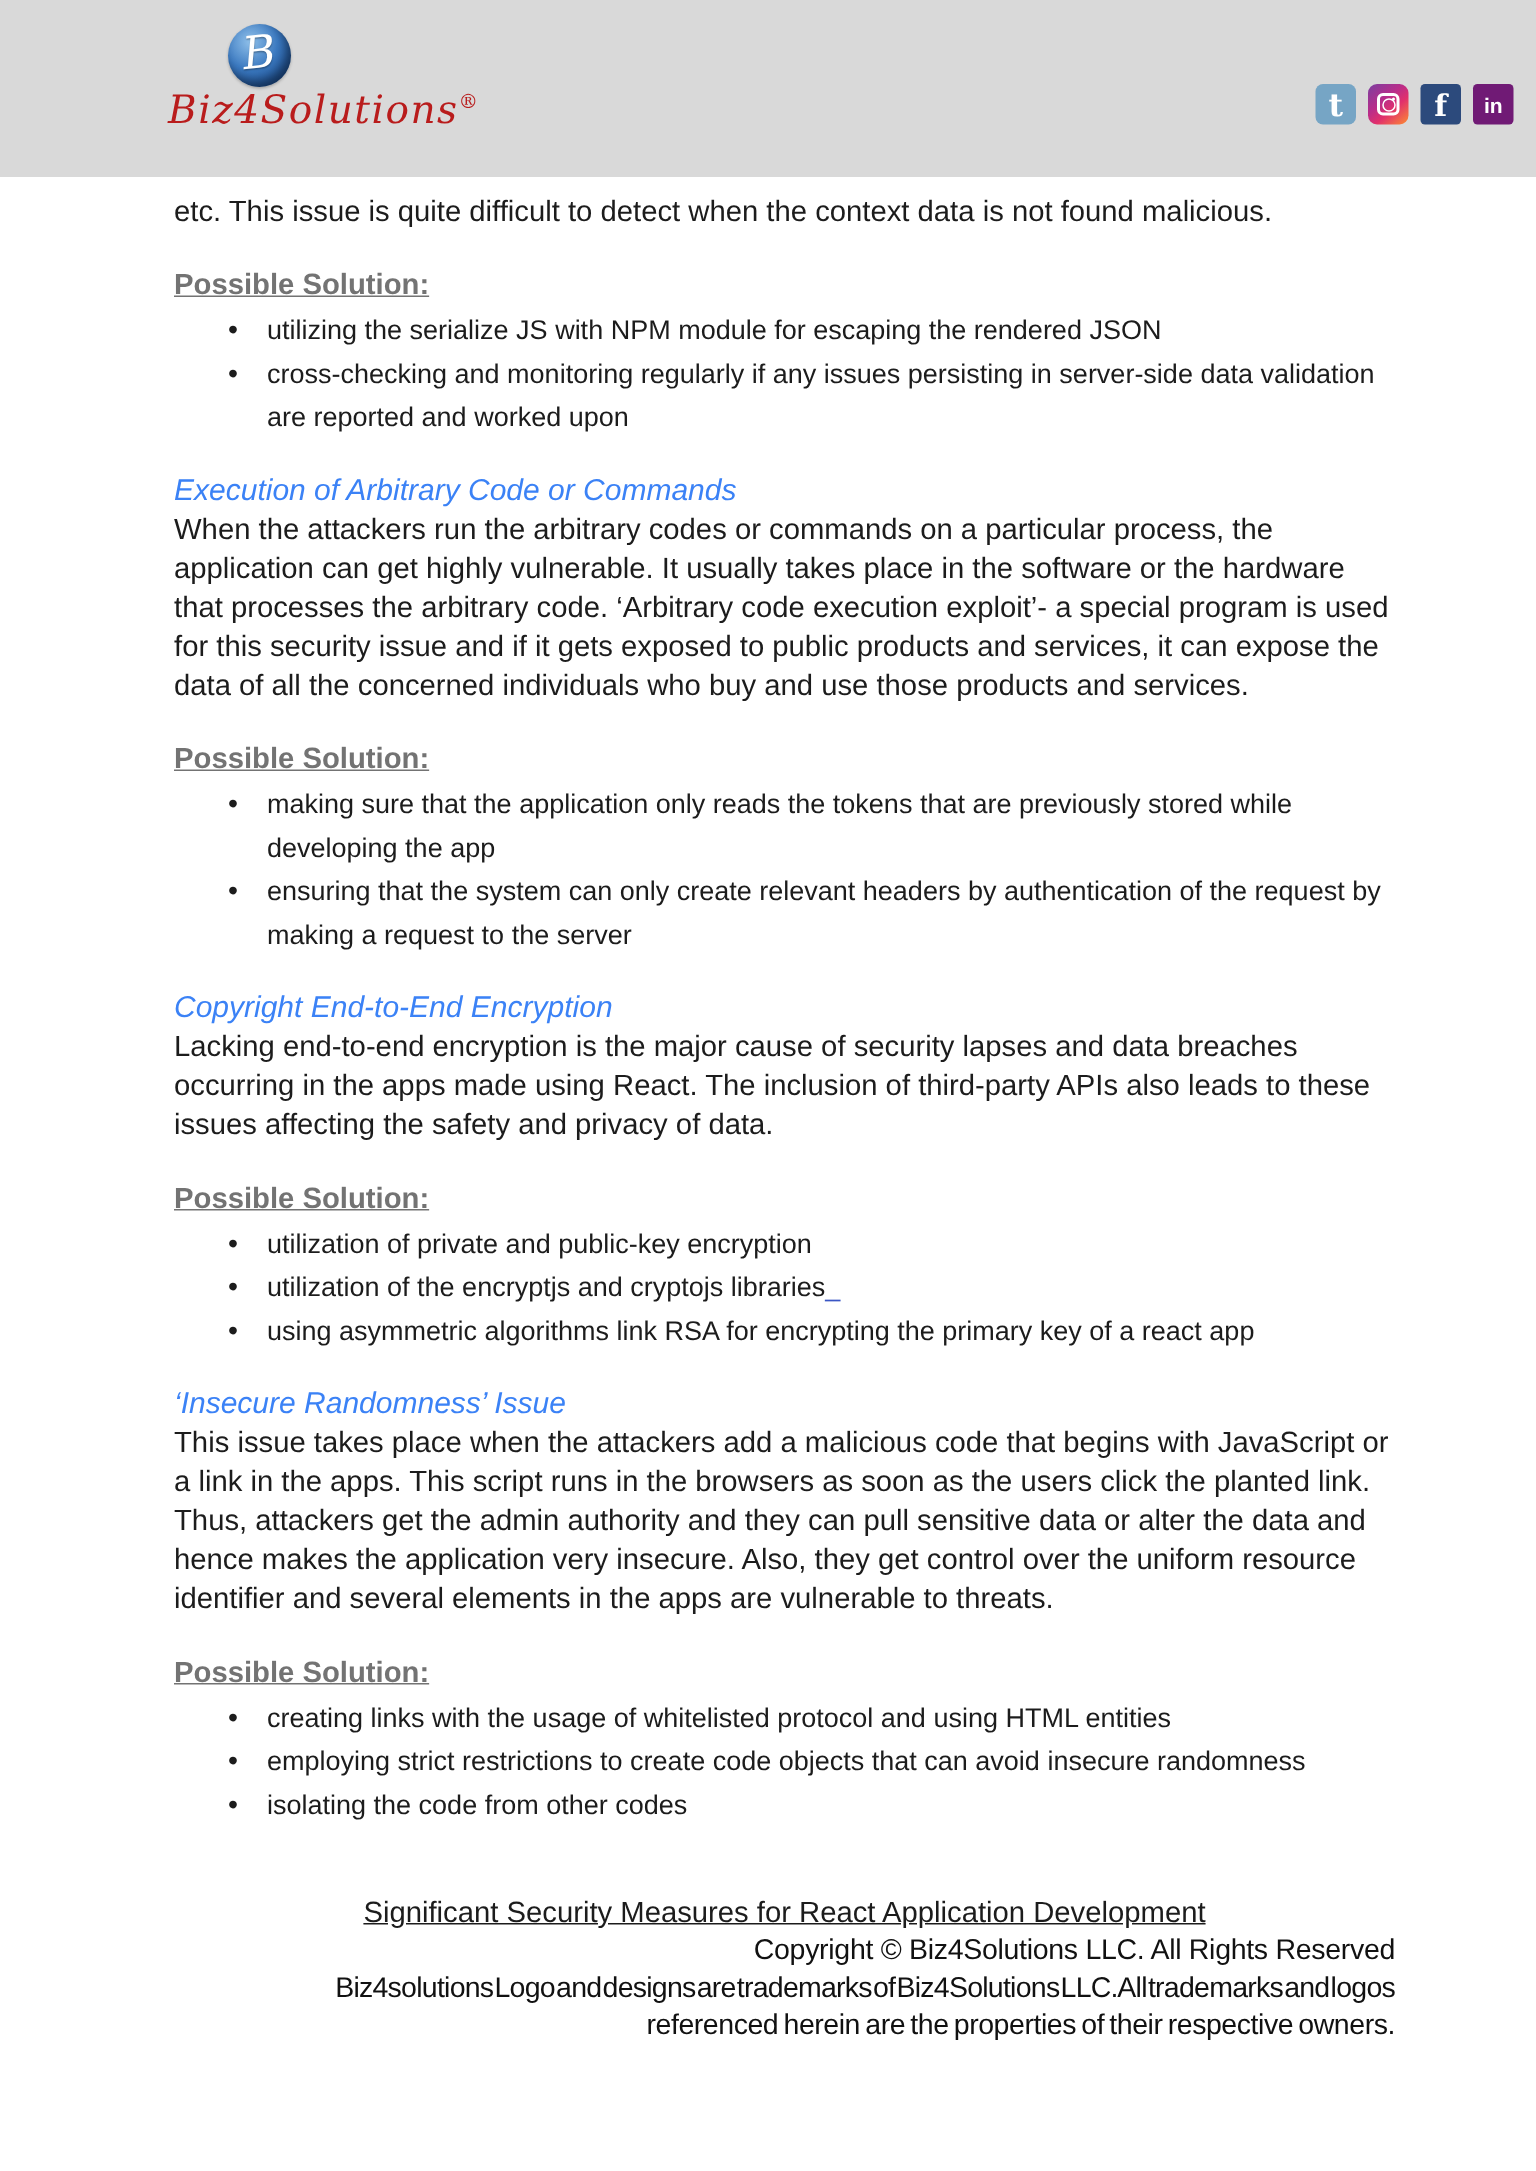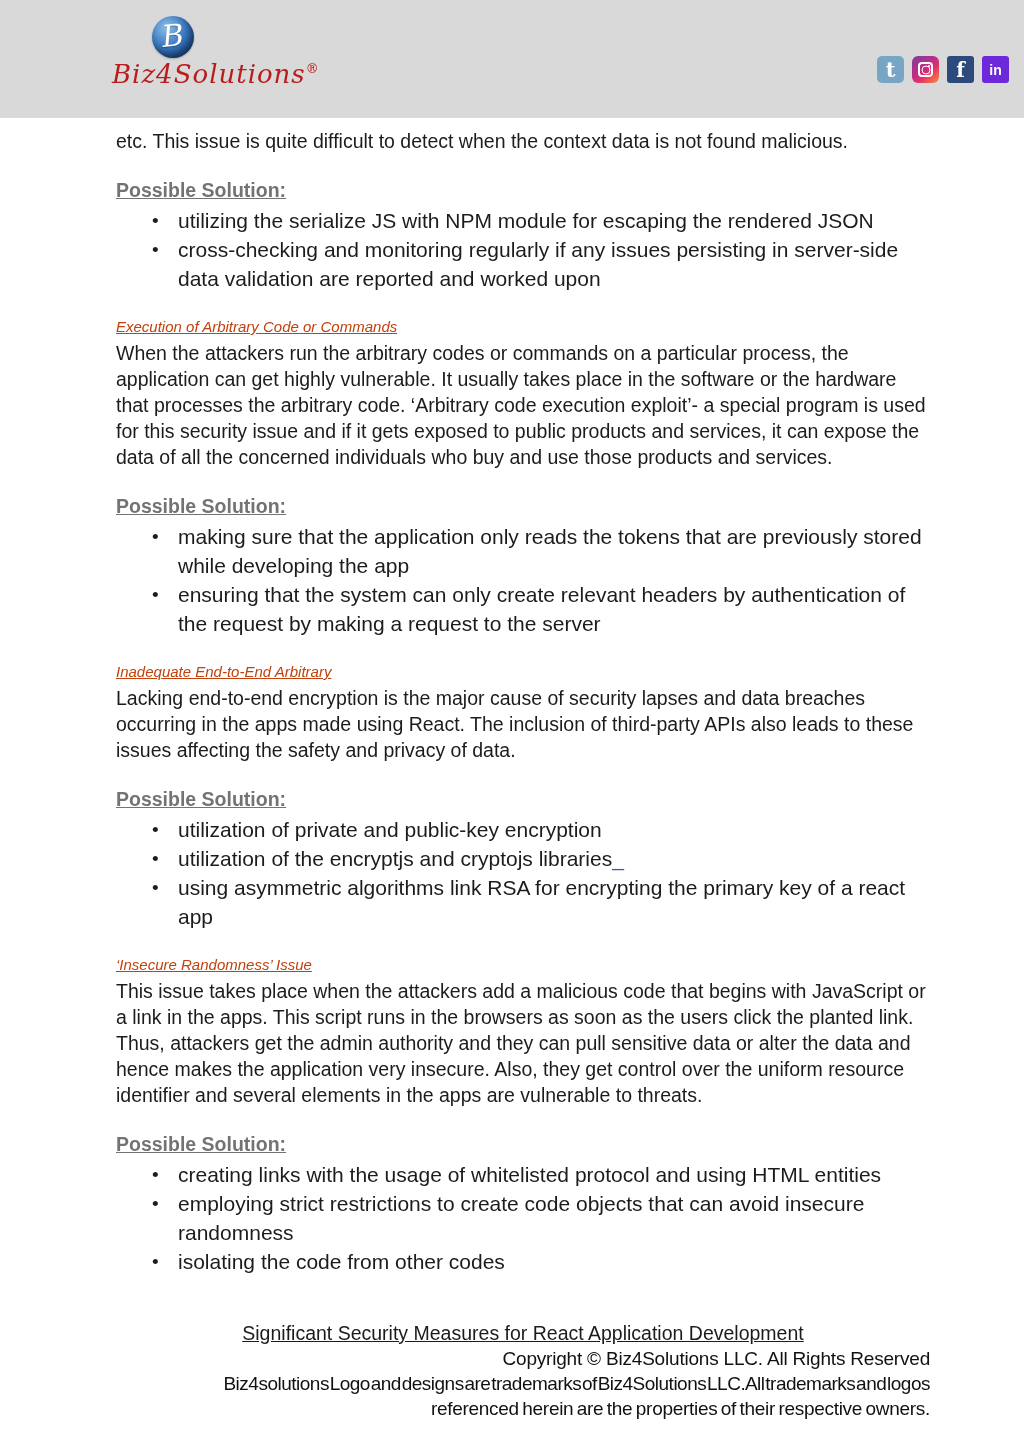--- a/index.html
+++ b/index.html
@@ -41,21 +41,21 @@
   .social { position: absolute; right: 15px; top: 56px; display: flex; gap: 8px; }
   .social-icon {
     width: 27px; height: 27px;
     display: flex; align-items: center; justify-content: center;
     color: #fff; font-weight: bold; text-decoration: none; cursor: pointer;
     user-select: none;
   }
   .twitter  { background: #76a5c5; border-radius: 5px; font-family: "DejaVu Serif", serif; font-size: 21px; line-height: 1; }
   .instagram{ background: linear-gradient(140deg, #7b3fa0 0%, #b92d8a 40%, #e1306c 62%, #fd8d32 100%); border-radius: 6px; }
   .facebook { background: #2c4a7c; border-radius: 3px; font-family: "DejaVu Serif", serif; font-size: 20px; line-height: 1; }
-  .linkedin { background: #6d28d9; border-radius: 3px; font-size: 14px; letter-spacing: 0px; }
+  .linkedin { background: #701a75; border-radius: 3px; font-size: 14px; letter-spacing: 0px; }
   .insta-cam {
     width: 15px; height: 15px; border: 2px solid #fff; border-radius: 4px;
     position: relative; display: block;
   }
   .insta-cam::before {
     content: ""; position: absolute; width: 7px; height: 7px;
     border: 1.5px solid #fff; border-radius: 50%;
     left: 50%; top: 50%; transform: translate(-50%, -50%);
   }
   .insta-cam::after {
@@ -66,27 +66,27 @@
   
   .content { padding: 10px 94px 0 116px; }
   .body-text {
     font-size: 19.5px; line-height: 26px; margin: 0;
   }
   .ps-heading {
     color: #737373; font-weight: bold; text-decoration: underline;
     font-size: 19.5px; line-height: 26px; margin: 23px 0 1px 0;
   }
   .italic-heading {
-    font-style: italic; font-weight: normal; text-decoration: underline;
-    font-size: 15px; line-height: 26px; margin: 21px 0 0 0; color: #c2410c;
+    font-style: italic; font-weight: normal; 
+    font-size: 20px; line-height: 26px; margin: 21px 0 0 0; color: #3b82f6;
   }
   ul.bullets { margin: 3px 0 0 0; padding: 0 0 0 34px; list-style: none; }
   li.bullet {
     position: relative; padding-left: 28px;
-    font-size: 21px; line-height: 29px;
+    font-size: 18px; line-height: 29px;
   }
   li.bullet::before {
     content: "\2022";
     position: absolute; left: 2px; top: 0;
     font-size: 19px;
   }
   .link-underscore { color: #3a56c4; }
 
   
   .footer { padding: 0 94px 0 116px; }
@@ -145,21 +145,21 @@
       <h3 class="italic-heading">Execution of Arbitrary Code or Commands</h3>
       <p class="body-text">When the attackers run the arbitrary codes or commands on a particular process, the application can get highly vulnerable. It usually takes place in the software or the hardware that processes the arbitrary code. ‘Arbitrary code execution exploit’- a special program is used for this security issue and if it gets exposed to public products and services, it can expose the data of all the concerned individuals who buy and use those products and services.</p>
       <h3 class="ps-heading">Possible Solution:</h3>
       <ul class="bullets">
         <li class="bullet">making sure that the application only reads the tokens that are previously stored while developing the app</li>
         <li class="bullet">ensuring that the system can only create relevant headers by authentication of the request by making a request to the server</li>
       </ul>
     </section>
 
     <section>
-      <h3 class="italic-heading">Inadequate End-to-End Arbitrary</h3>
+      <h3 class="italic-heading">Copyright End-to-End Encryption</h3>
       <p class="body-text">Lacking end-to-end encryption is the major cause of security lapses and data breaches occurring in the apps made using React. The inclusion of third-party APIs also leads to these issues affecting the safety and privacy of data.</p>
       <h3 class="ps-heading">Possible Solution:</h3>
       <ul class="bullets">
         <li class="bullet">utilization of private and public-key encryption</li>
         <li class="bullet"><span>utilization of the encryptjs and cryptojs libraries</span><span class="link-underscore">_</span></li>
         <li class="bullet">using asymmetric algorithms link RSA for encrypting the primary key of a react app</li>
       </ul>
     </section>
 
     <section>

